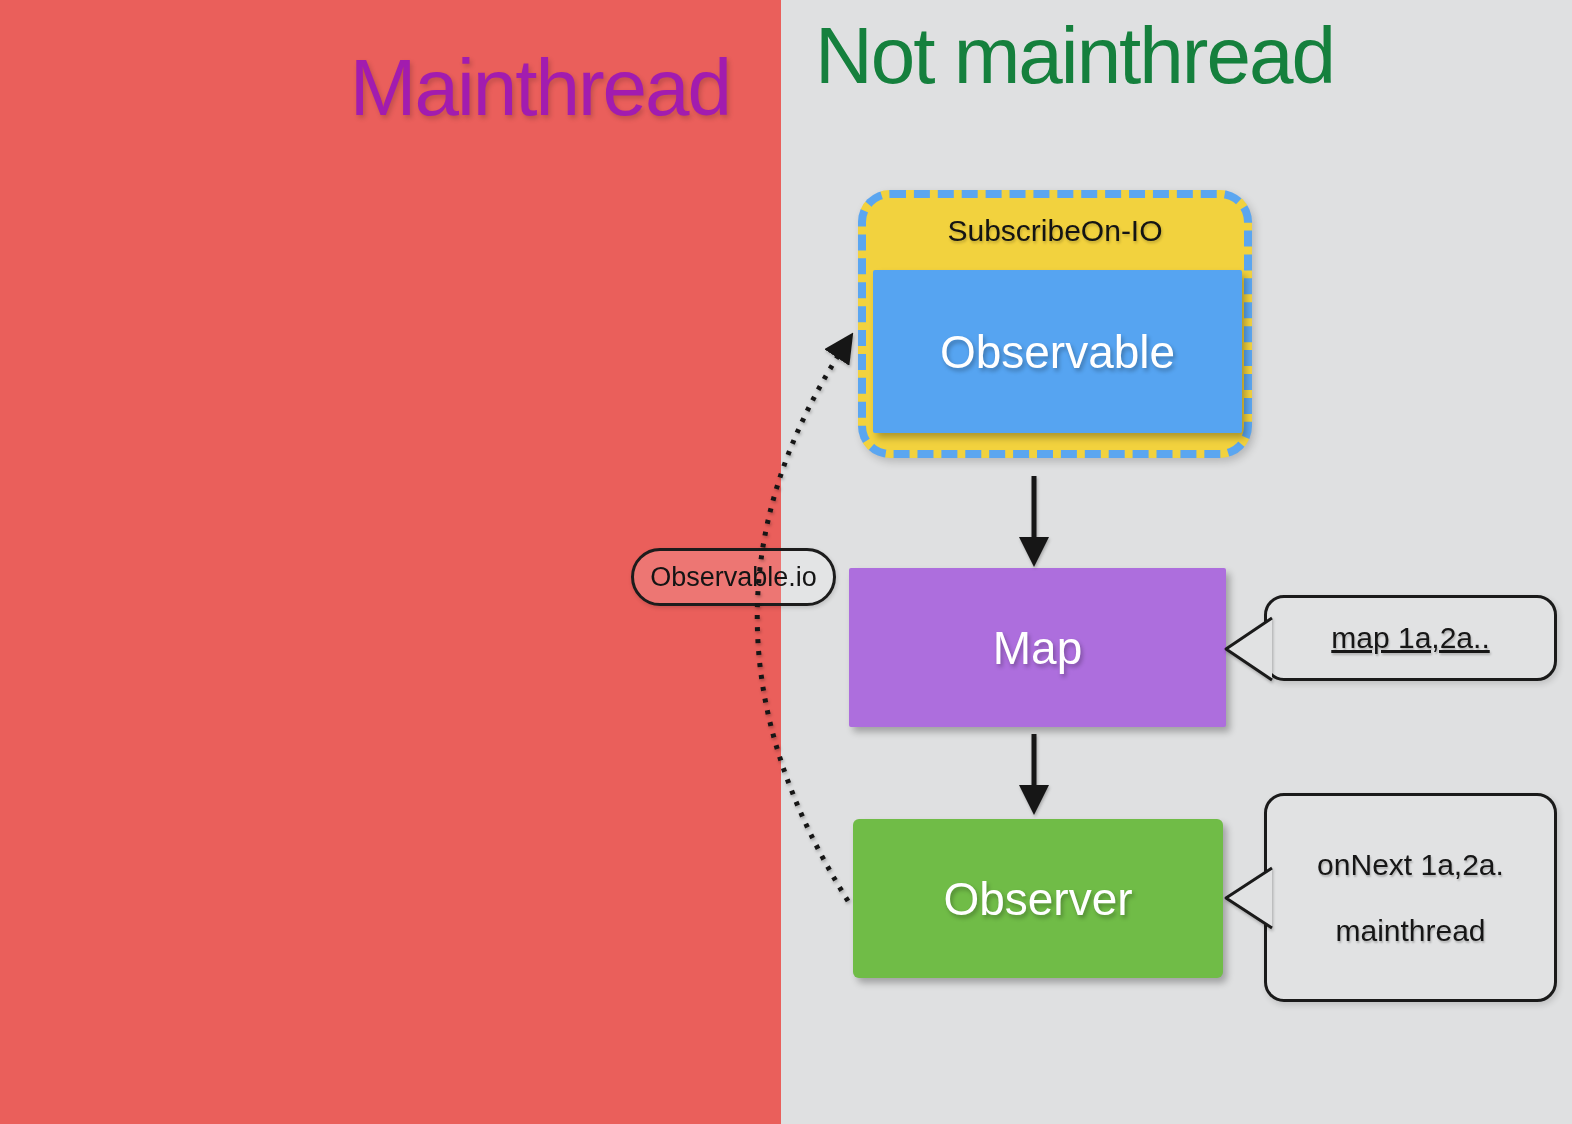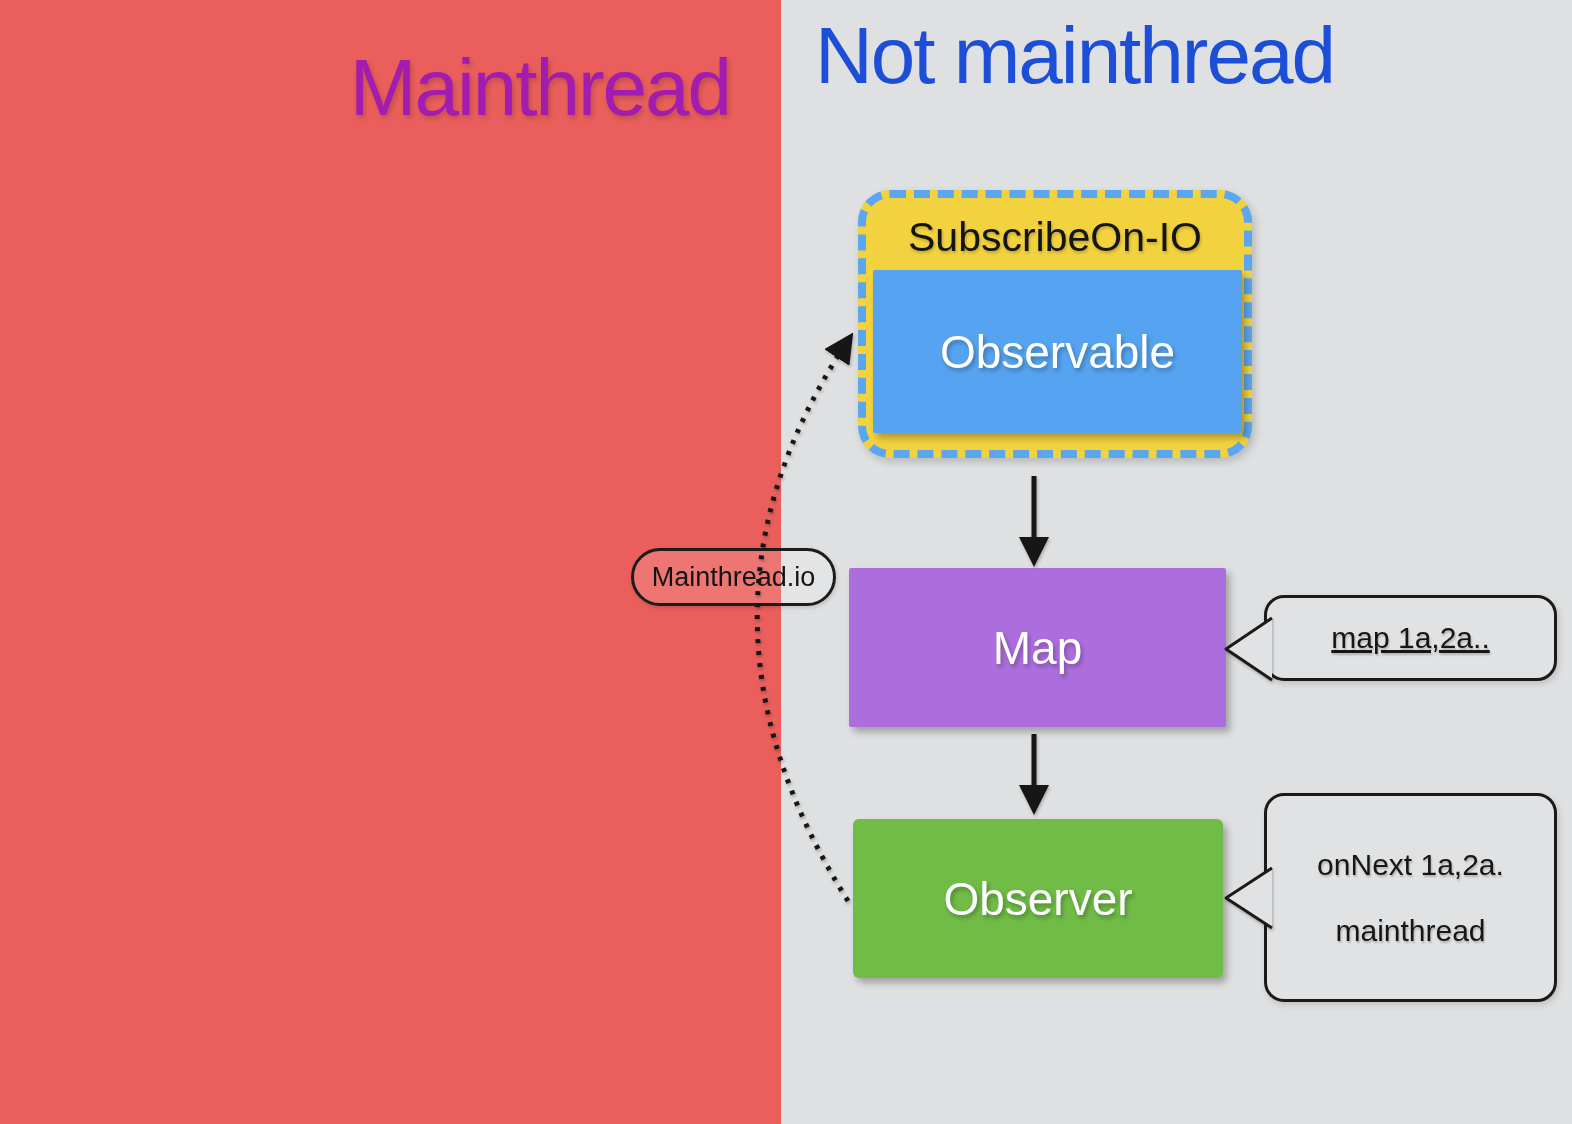--- a/index.html
+++ b/index.html
@@ -14,30 +14,30 @@
     position:absolute;left:0;top:0;width:781px;height:1124px;
     background:#ea5f5b;z-index:0;
   }
 
   .hdr{
     position:absolute;top:14px;font-size:80px;font-weight:300;
     letter-spacing:-2px;white-space:nowrap;z-index:1;line-height:1.05;
   }
   .hdr-left{left:0;width:730px;text-align:right;color:#a21caf;
     text-shadow:2px 3px 5px rgba(0,0,0,0.18);margin-top:32px;}
-  .hdr-right{left:815px;color:#1d4ed8;}
+  .hdr-right{left:815px;color:#15803d;}
 
   .subscribe-group{
     position:absolute;left:858px;top:190px;width:394px;height:268px;
     box-sizing:border-box;background:#f2d23e;
     border:8px dashed #5ba6f0;border-radius:32px;z-index:1;
     box-shadow:3px 4px 8px rgba(0,0,0,0.18);
   }
   .subscribe-label{
-    margin-top:16px;text-align:center;font-size:41px;color:#141414;
+    margin-top:16px;text-align:center;font-size:30px;color:#141414;
     text-shadow:1px 2px 3px rgba(0,0,0,0.22);
   }
 
   .node{
     position:absolute;display:flex;align-items:center;justify-content:center;
     color:#ffffff;z-index:1;
     text-shadow:2px 3px 4px rgba(0,0,0,0.28);
     box-shadow:4px 5px 7px rgba(0,0,0,0.28);
   }
   .observable-box{left:873px;top:270px;width:369px;height:163px;
@@ -108,21 +108,21 @@
   <div class="bubble bubble-map">
     <span>map  1a,2a..</span>
   </div>
 
   <div class="bubble bubble-observer">
     <span>onNext  1a,2a.</span>
     <span>mainthread</span>
   </div>
 
   <div class="scheduler-pill">
-    <span>Mainthread.io</span>
+    <span>Observable.io</span>
   </div>
 
 
   <svg class="overlay" viewBox="0 0 1572 1124" xmlns="http://www.w3.org/2000/svg">
     <defs>
       <marker id="ah" viewBox="0 0 10 10" refX="5" refY="5" markerWidth="6" markerHeight="6" orient="auto">
         <path d="M0 0 L10 5 L0 10 Z" fill="#161616"></path>
       </marker>
     </defs>
 

